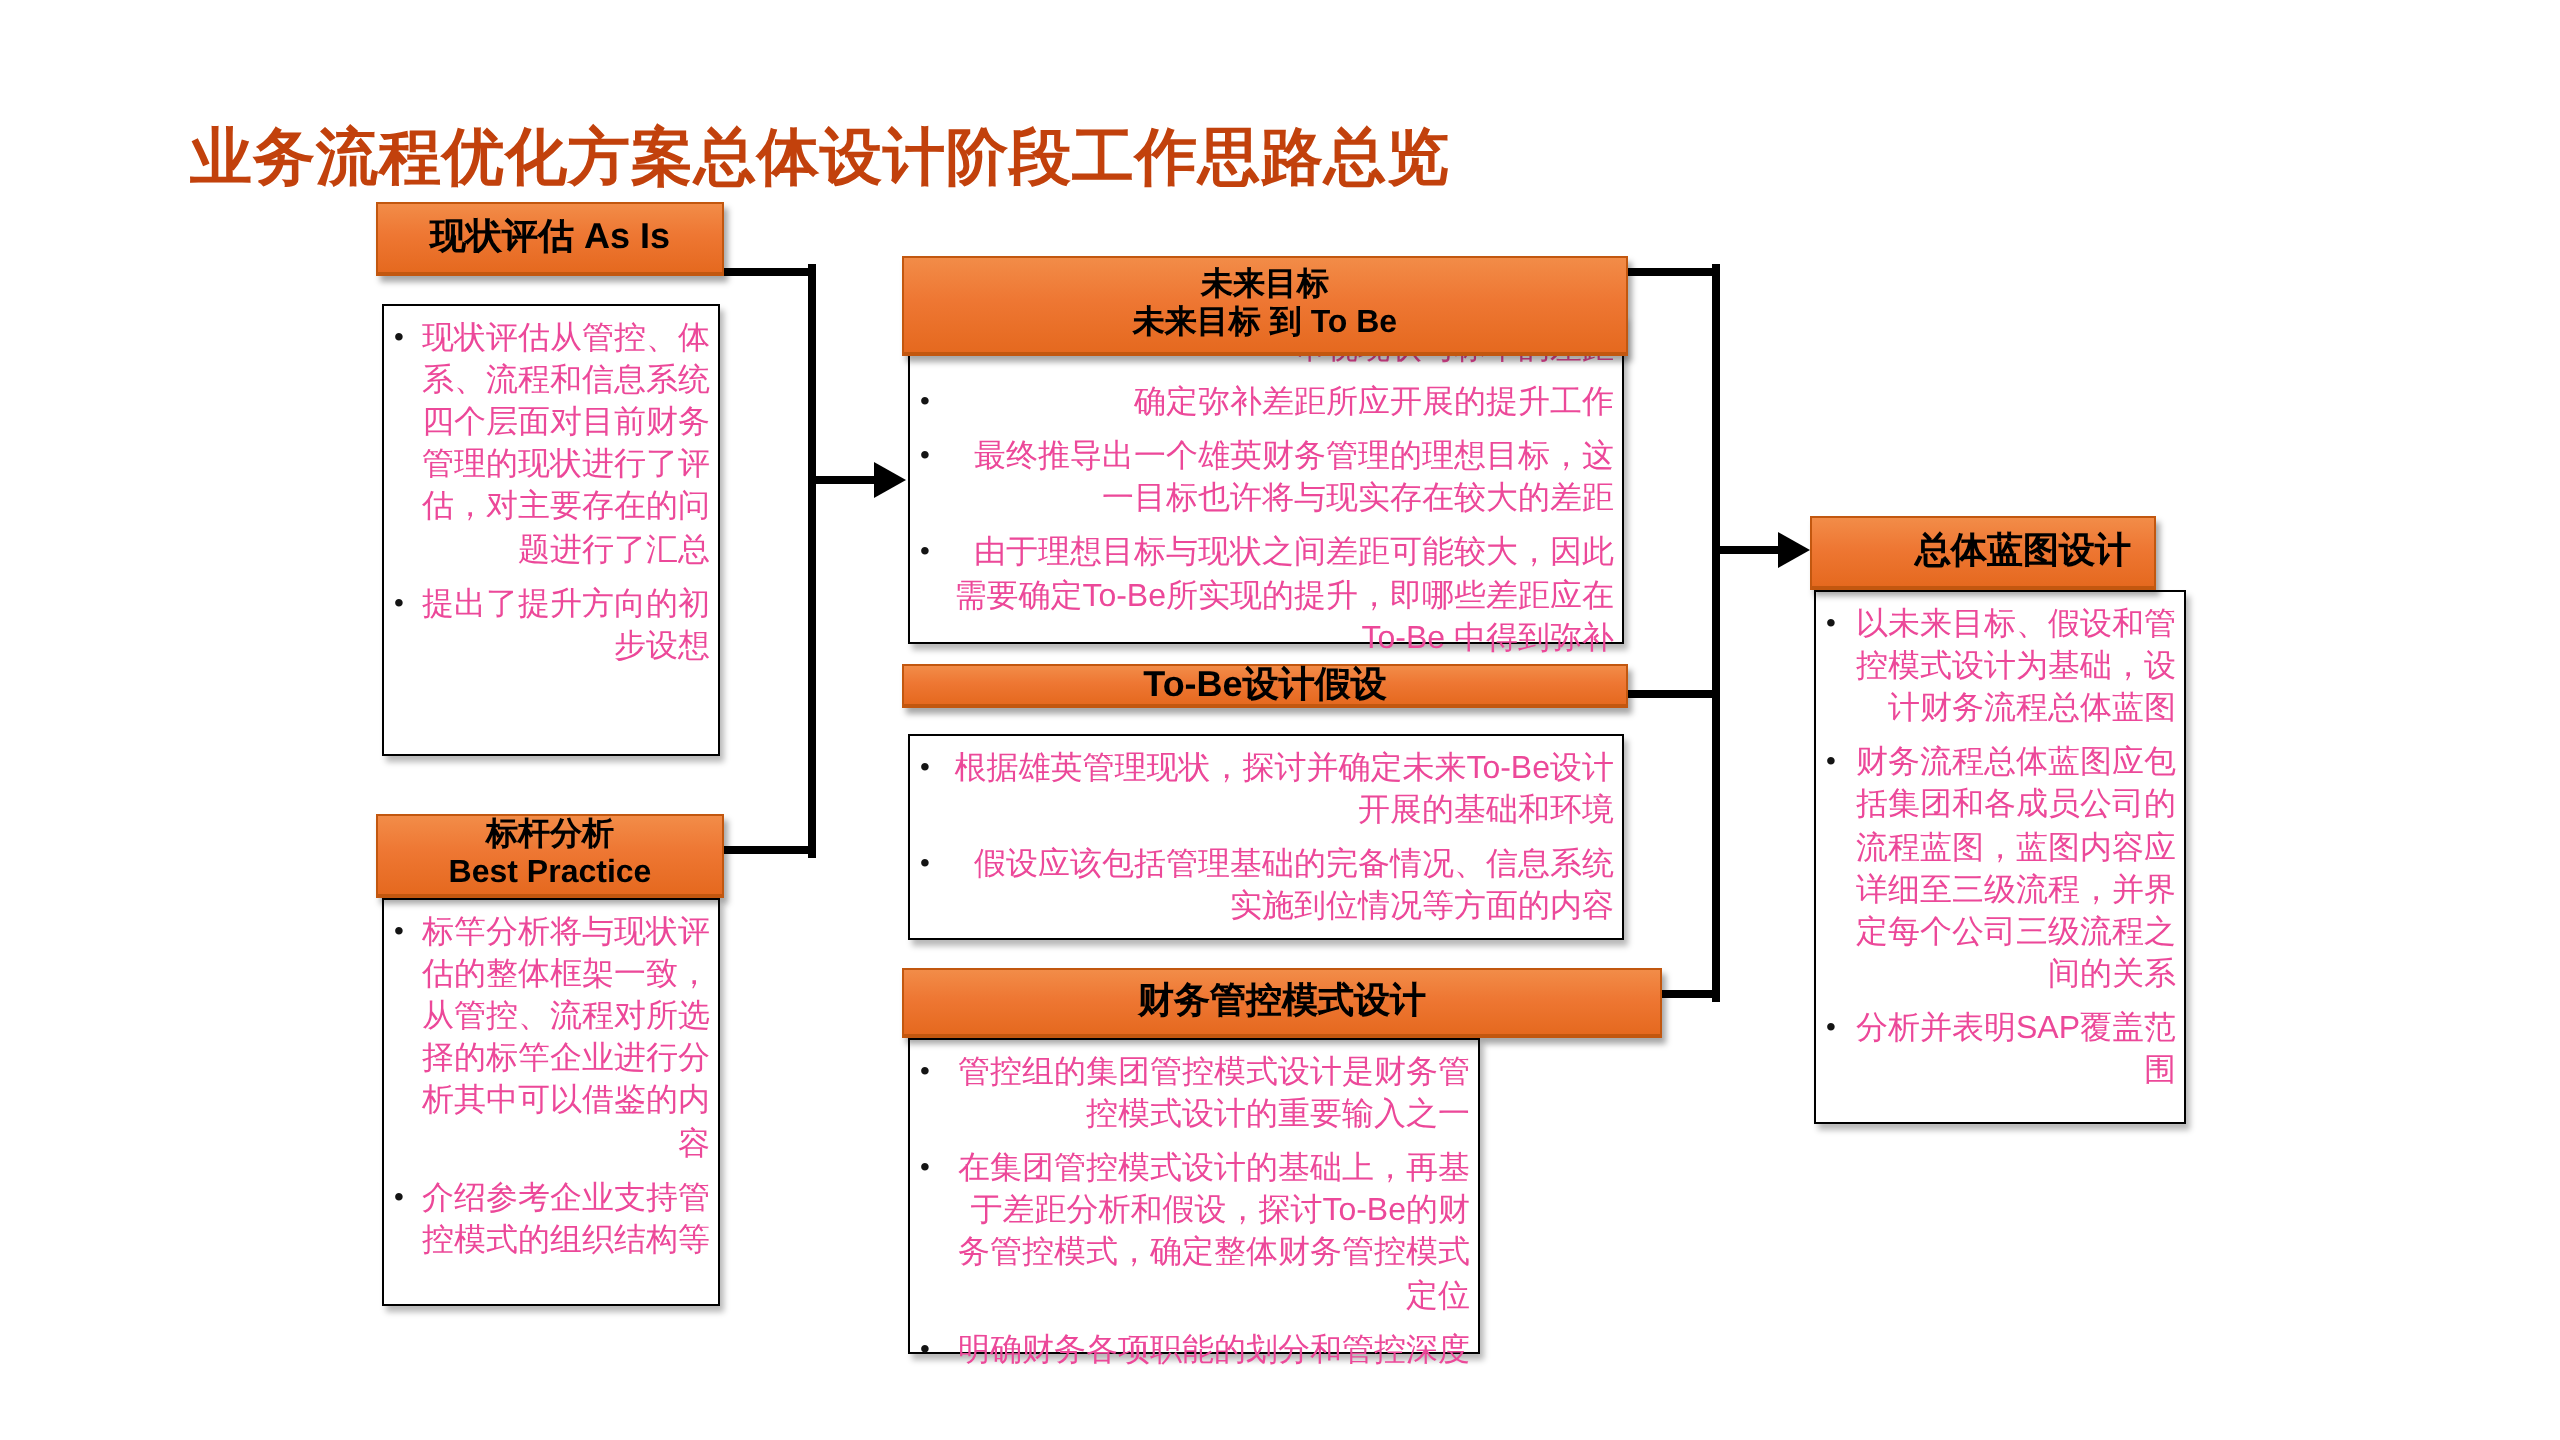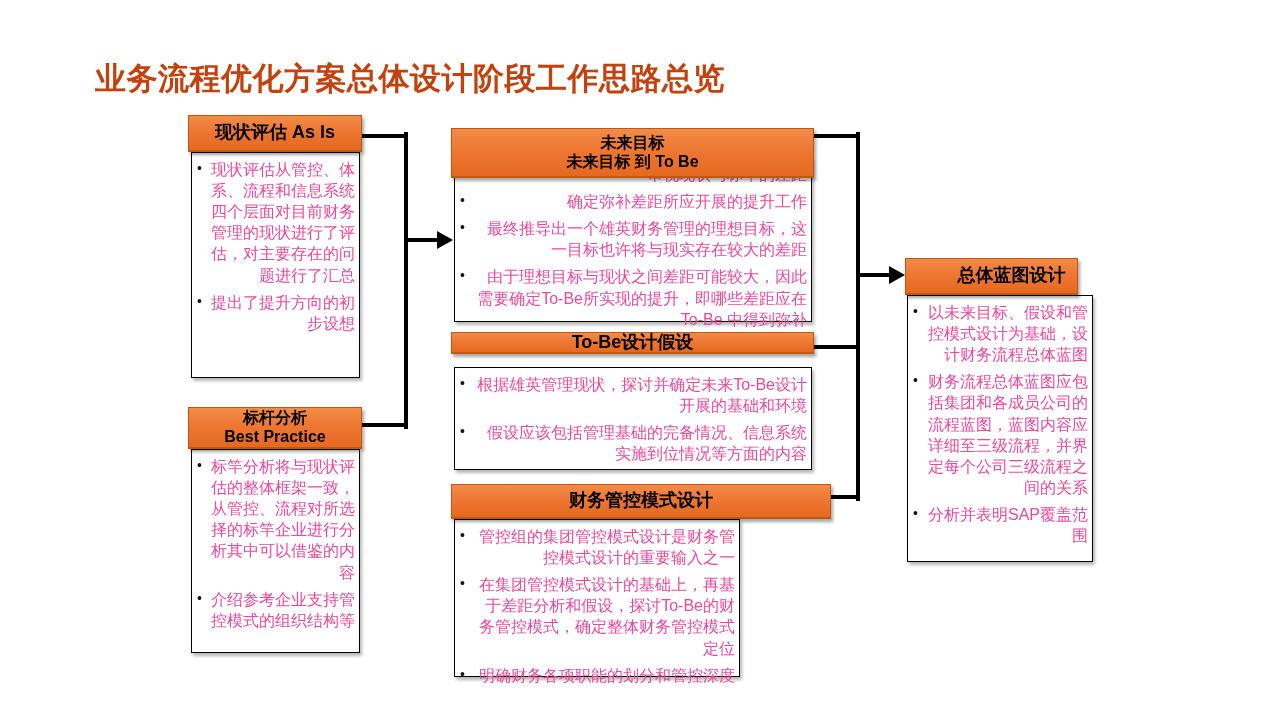--- a/index.html
+++ b/index.html
@@ -57,21 +57,21 @@
       <path d="M813 136 H858"></path>
       <path d="M813 347 H858"></path>
       <path d="M813 497 H858"></path>
       <path d="M858 134 V499"></path>
       <path d="M858 275 H890"></path>
     </g>
     <polygon points="437,231 453,240 437,249" fill="#000000"></polygon>
     <polygon points="889,266 905,275 889,284" fill="#000000"></polygon>
   </svg>
 
-  <div class="node-header" style="left:188px; top:115px; width:174px; height:37px;">
+  <div class="node-header" style="left:188px; top:101px; width:174px; height:37px;">
     <div class="h1line">现状评估 As Is</div>
   </div>
   <div class="node-body" style="left:191px; top:152px; width:169px; height:226px;">
     <ul class="bullets">
       <li>现状评估从管控、体系、流程和信息系统四个层面对目前财务管理的现状进行了评估，对主要存在的问题进行了汇总</li>
       <li>提出了提升方向的初步设想</li>
     </ul>
   </div>
 
   <div class="node-header" style="left:188px; top:407px; width:174px; height:42px;">

